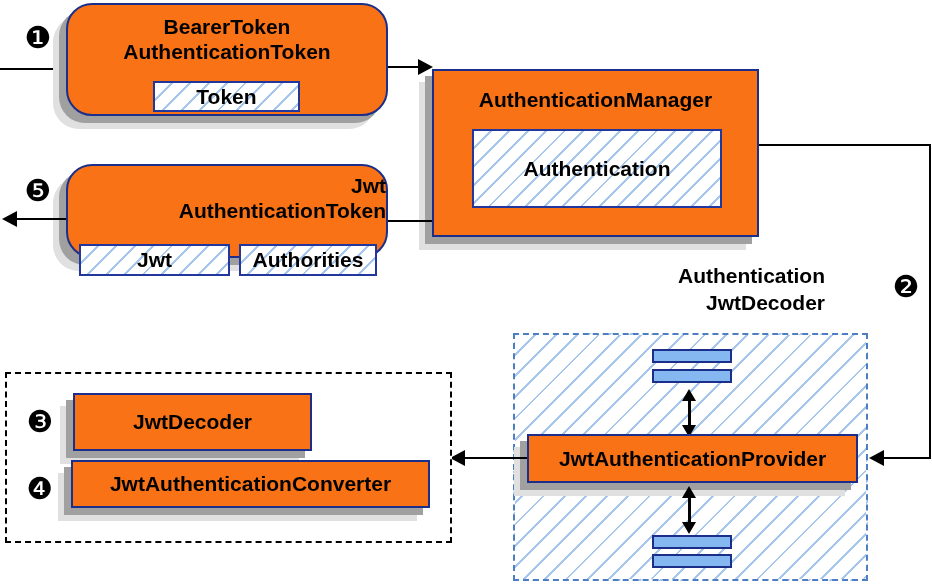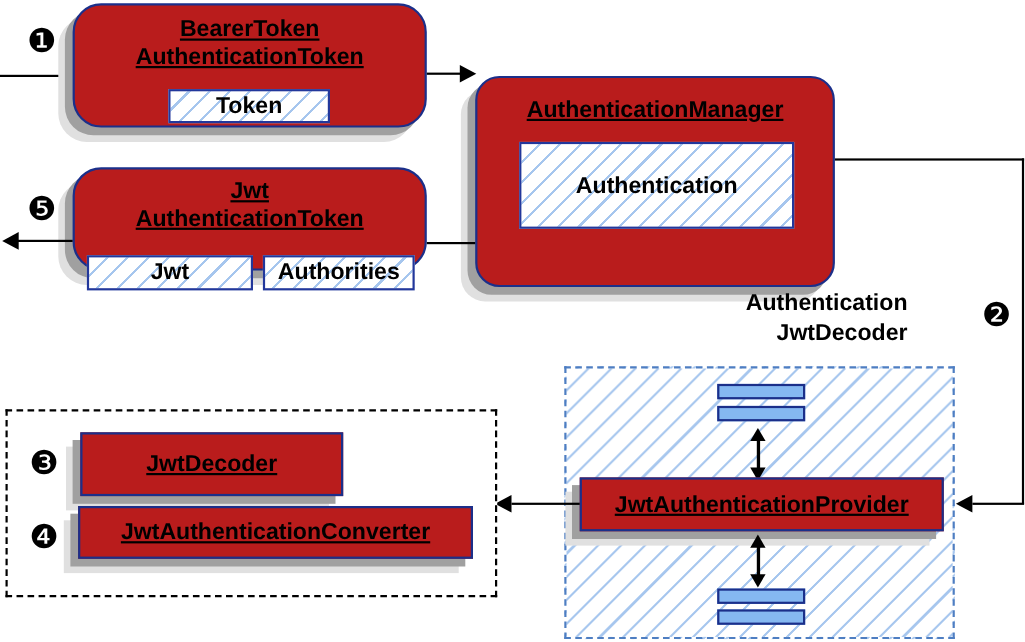--- a/index.html
+++ b/index.html
@@ -2,22 +2,22 @@
 <html><head>
 <meta charset="utf-8">
 <style>
   html,body{margin:0;padding:0;background:#ffffff;}
   .stage{
     position:relative;width:932px;height:584px;overflow:hidden;background:#ffffff;
     font-family:"Liberation Sans","DejaVu Sans",sans-serif;font-weight:bold;color:#000;
   }
   
   .node{
-    position:absolute;box-sizing:border-box;background:#b91c1c;border:2px solid #1b2f8a;
-    box-shadow:-7px 7px 0 #a0a0a0,-13px 13px 0 #e0e0e0;text-align:center;text-decoration:underline;
+    position:absolute;box-sizing:border-box;background:#f97316;border:2px solid #1b2f8a;
+    box-shadow:-7px 7px 0 #a0a0a0,-13px 13px 0 #e0e0e0;text-align:center;
   }
   .rounded{border-radius:26px;}
   .node-title{font-size:21px;line-height:25px;}
   .inner{
     position:absolute;box-sizing:border-box;border:2px solid #22379b;background-color:#fff;
     display:flex;align-items:center;justify-content:center;font-size:21px;
   }
   .hatch{
     background-image:repeating-linear-gradient(135deg,rgba(0,0,0,0) 0 11px,#a6c6ee 11px 13px);
     background-color:#fff;
@@ -71,26 +71,26 @@
     <div class="node-title" style="padding-top:9px;">
       <span class="title-span">BearerToken</span>
       <span class="title-span">AuthenticationToken</span>
     </div>
     <div class="inner hatch" style="left:85px;top:76px;width:147px;height:31px;">Token</div>
   </div>
 
   <div class="line" style="left:388px;top:66px;width:32px;height:2px;"></div>
   <div class="ah ah-right" style="left:418px;top:59px;"></div>
 
-  <div class="node" style="left:432px;top:69px;width:327px;height:192px;border-radius:22px;">
+  <div class="node" style="left:432px;top:69px;width:327px;height:168px;">
     <div class="node-title" style="padding-top:16px;">AuthenticationManager</div>
     <div class="inner hatch" style="left:38px;top:58px;width:250px;height:79px;">Authentication</div>
   </div>
 
-  <div class="node rounded" style="left:66px;top:152px;width:322px;height:94px;">
+  <div class="node rounded" style="left:66px;top:164px;width:322px;height:94px;text-align:right;">
     <div class="node-title" style="padding-top:7px;">
       <span class="title-span">Jwt</span>
       <span class="title-span">AuthenticationToken</span>
     </div>
     <div class="inner hatch" style="left:11px;top:78px;width:151px;height:32px;">Jwt</div>
     <div class="inner hatch" style="left:171px;top:78px;width:138px;height:32px;">Authorities</div>
   </div>
 
   <div class="line" style="left:388px;top:220px;width:44px;height:2px;"></div>
 

